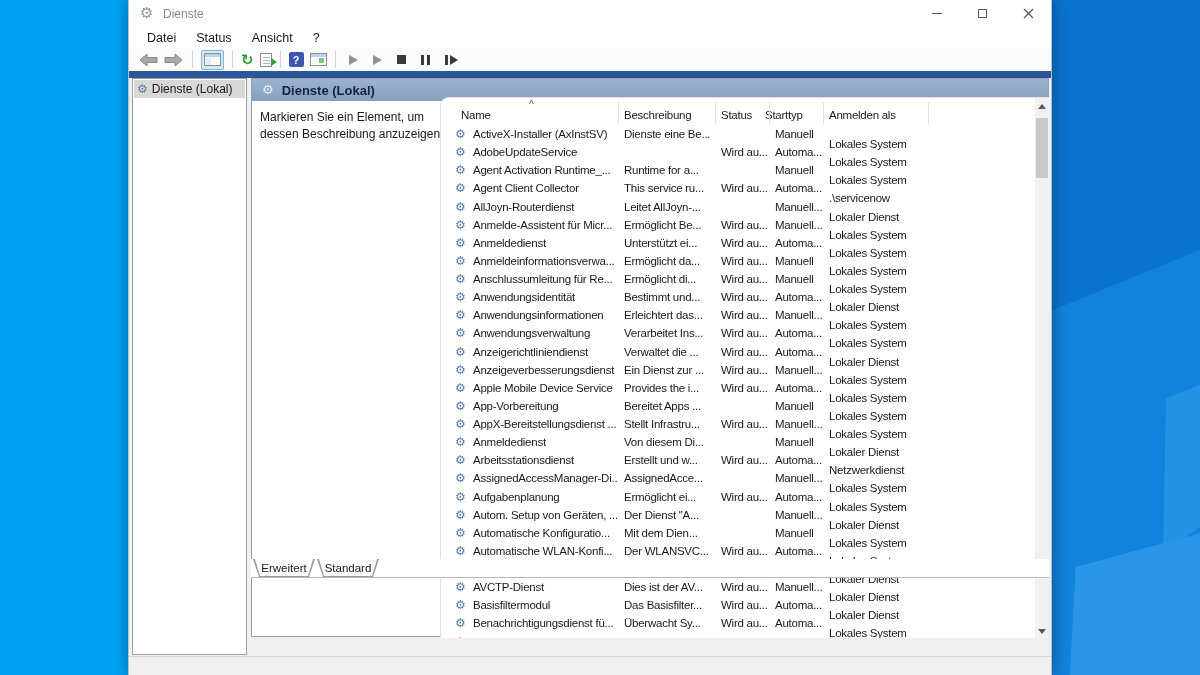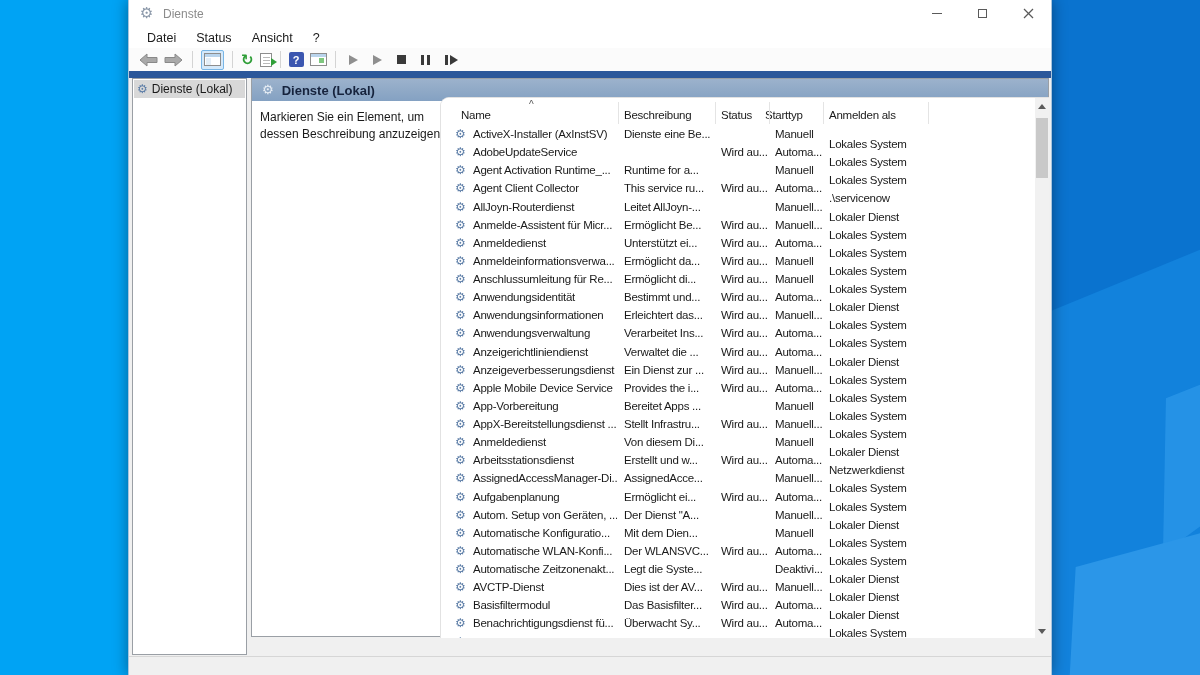--- a/index.html
+++ b/index.html
@@ -479,16 +479,30 @@
               </div>
             <div id="sb-thumb"></div>
             <div class="sb-btn" id="sb-down">
                 <span class="sb-tri-down"></span>
               </div>
           </div>
         </div>
       </div>
     </div>
 
+    <div id="tabstrip">
+      <div class="mmc-tab" id="tab-erweitert">
+        <span class="outer"></span>
+          <span class="inner">
+            <span>Erweitert</span>
+          </span>
+      </div>
+      <div class="mmc-tab" id="tab-standard">
+        <span class="outer"></span>
+          <span class="inner">
+            <span>Standard</span>
+          </span>
+      </div>
+    </div>
 
     <div id="statusbar"></div>
   </div>
 </div>
 
 </body></html>

